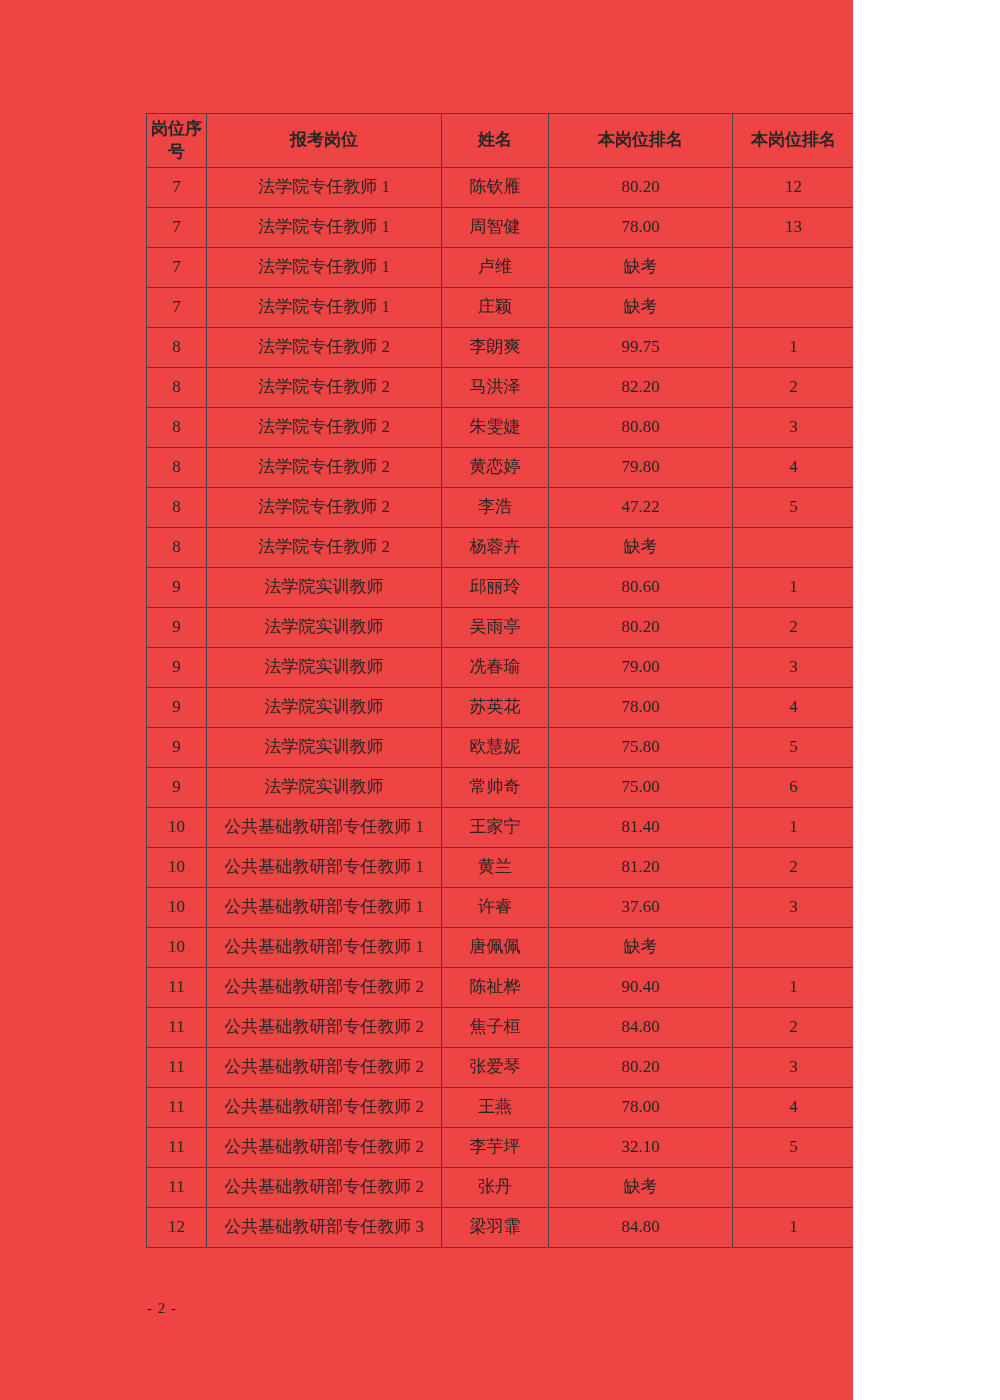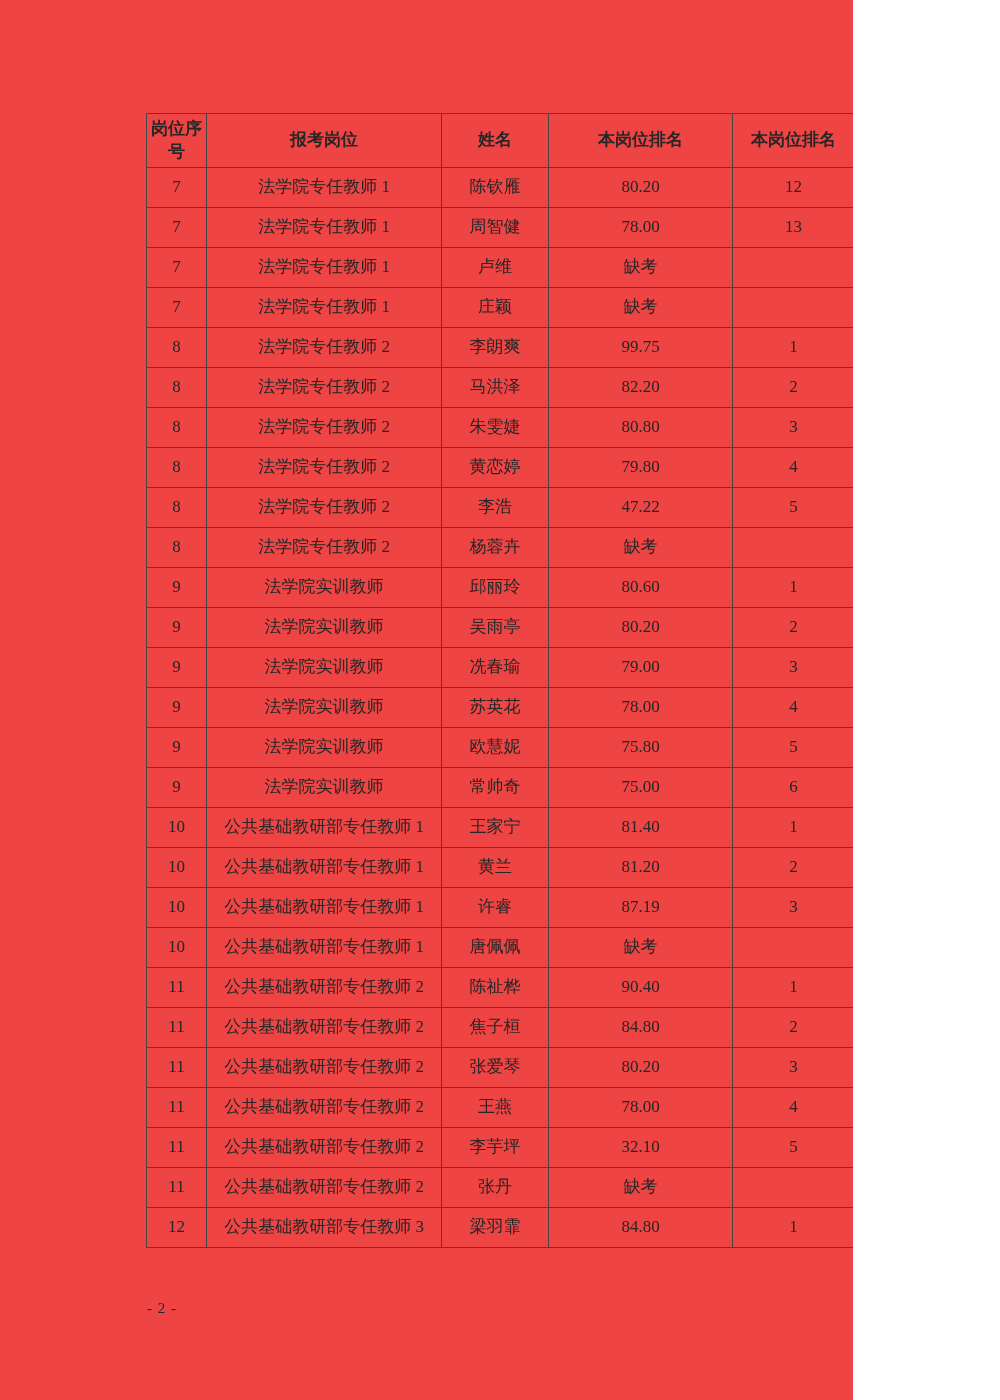--- a/index.html
+++ b/index.html
@@ -222,21 +222,21 @@
     <td>公共基础教研部专任教师 1</td>
     <td>黄兰</td>
     <td>81.20</td>
     <td>2</td>
   </tr>
 
   <tr>
     <td>10</td>
     <td>公共基础教研部专任教师 1</td>
     <td>许睿</td>
-    <td>87.19</td>
+    <td>37.60</td>
     <td>3</td>
   </tr>
 
   <tr>
     <td>10</td>
     <td>公共基础教研部专任教师 1</td>
     <td>唐佩佩</td>
     <td>缺考</td>
     <td></td>
   </tr>

